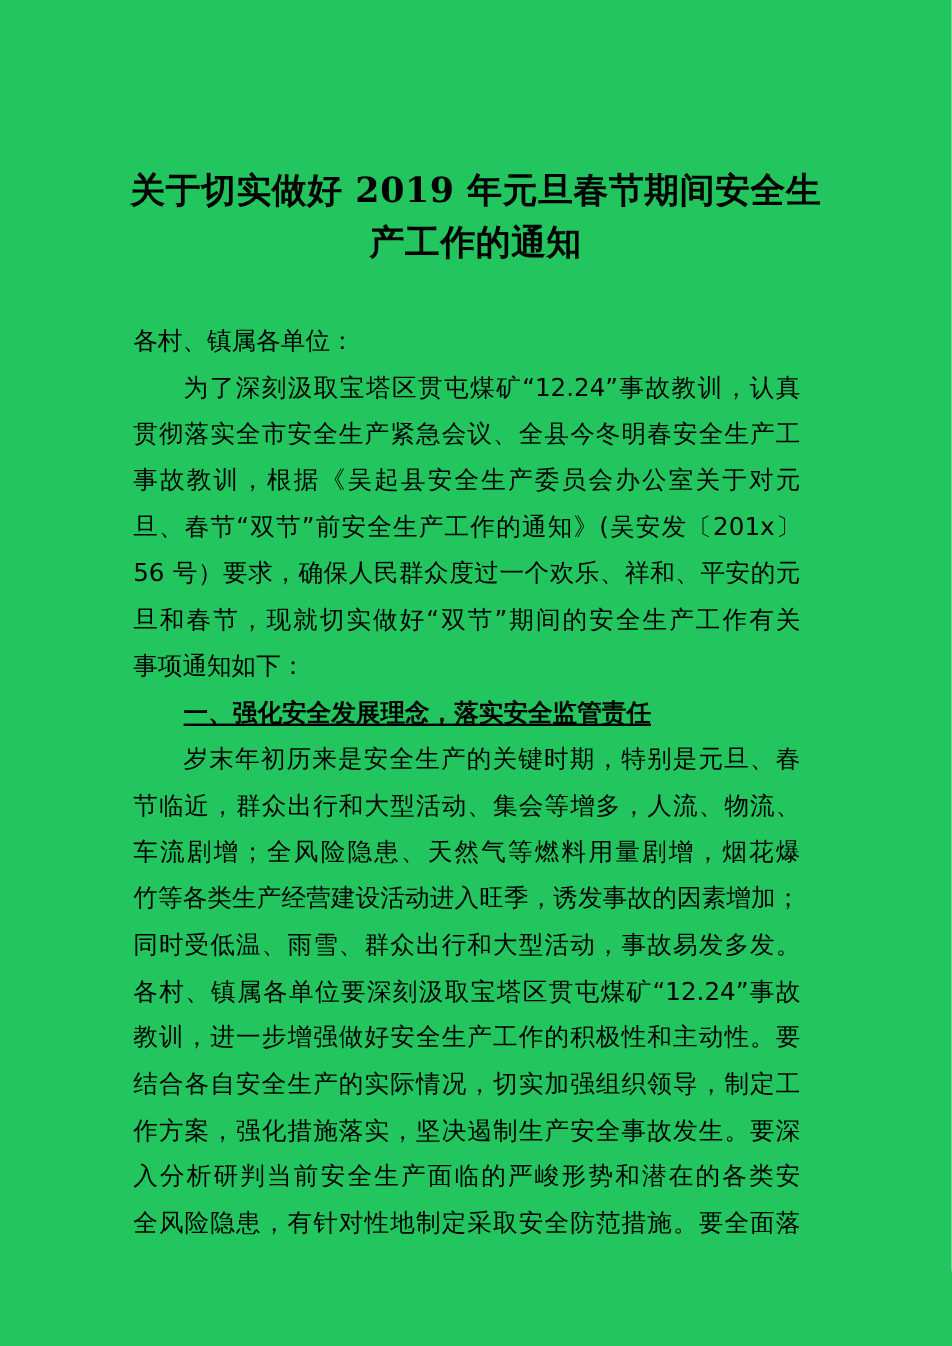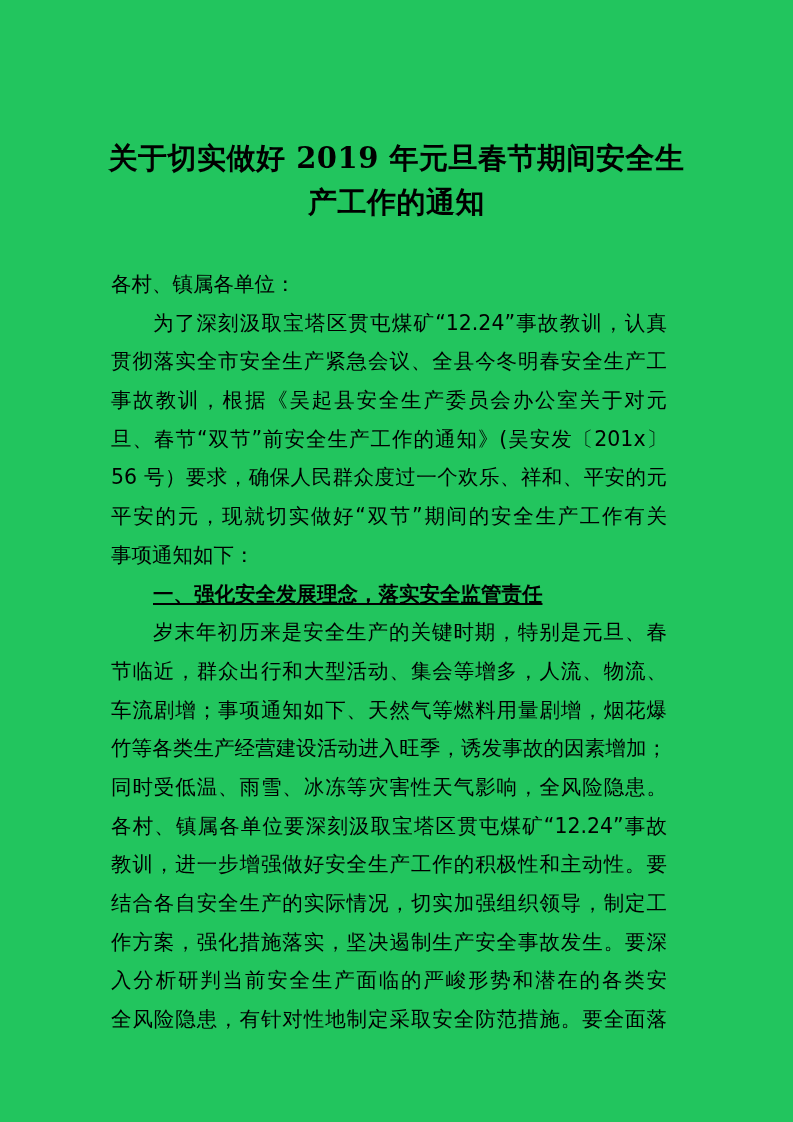--- a/index.html
+++ b/index.html
@@ -31,32 +31,32 @@
 
   <div class="body">
     <div class="line last">各村、镇属各单位：</div>
 
     <div>
       <span class="line indent">为了深刻汲取宝塔区贯屯煤矿“12.24”事故教训，认真</span>
       <span class="line">贯彻落实全市安全生产紧急会议、全县今冬明春安全生产工</span>
       <span class="line">事故教训，根据《吴起县安全生产委员会办公室关于对元</span>
       <span class="line">旦、春节“双节”前安全生产工作的通知》(吴安发〔201x〕</span>
       <span class="line">56 号）要求，确保人民群众度过一个欢乐、祥和、平安的元</span>
-      <span class="line">平安的元，现就切实做好“双节”期间的安全生产工作有关</span>
+      <span class="line">旦和春节，现就切实做好“双节”期间的安全生产工作有关</span>
       <span class="line last">事项通知如下：</span>
     </div>
 
     <div class="line last indent heading">一、强化安全发展理念，落实安全监管责任</div>
 
     <div>
       <span class="line indent">岁末年初历来是安全生产的关键时期，特别是元旦、春</span>
       <span class="line">节临近，群众出行和大型活动、集会等增多，人流、物流、</span>
-      <span class="line">车流剧增；事项通知如下、天然气等燃料用量剧增，烟花爆</span>
+      <span class="line">车流剧增；全风险隐患、天然气等燃料用量剧增，烟花爆</span>
       <span class="line">竹等各类生产经营建设活动进入旺季，诱发事故的因素增加；</span>
-      <span class="line">同时受低温、雨雪、冰冻等灾害性天气影响，全风险隐患。</span>
+      <span class="line">同时受低温、雨雪、群众出行和大型活动，事故易发多发。</span>
       <span class="line">各村、镇属各单位要深刻汲取宝塔区贯屯煤矿“12.24”事故</span>
       <span class="line">教训，进一步增强做好安全生产工作的积极性和主动性。要</span>
       <span class="line">结合各自安全生产的实际情况，切实加强组织领导，制定工</span>
       <span class="line">作方案，强化措施落实，坚决遏制生产安全事故发生。要深</span>
       <span class="line">入分析研判当前安全生产面临的严峻形势和潜在的各类安</span>
       <span class="line">全风险隐患，有针对性地制定采取安全防范措施。要全面落</span>
     </div>
   </div>
 </div>
 

